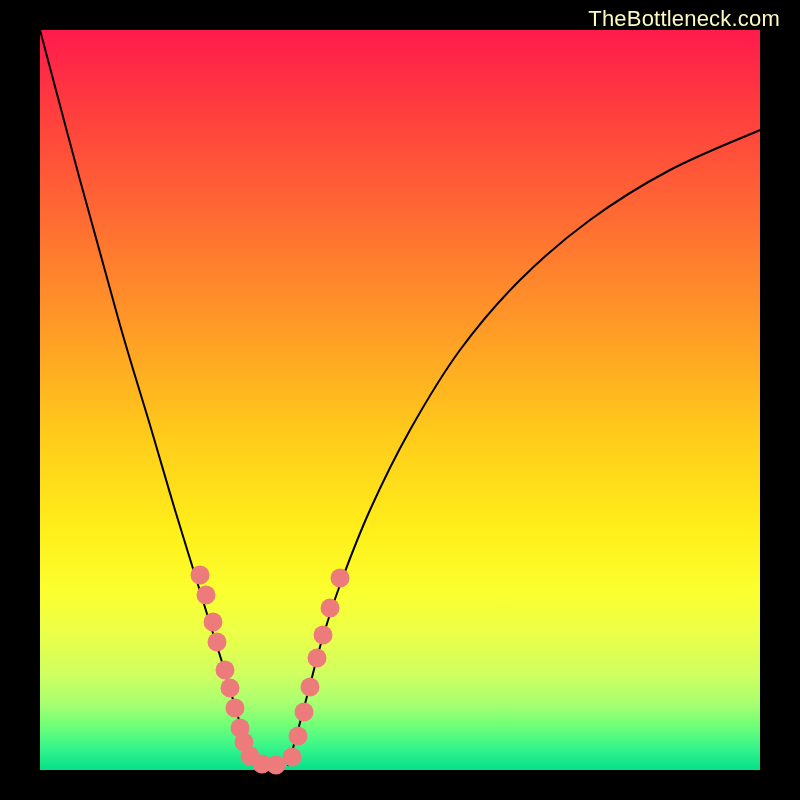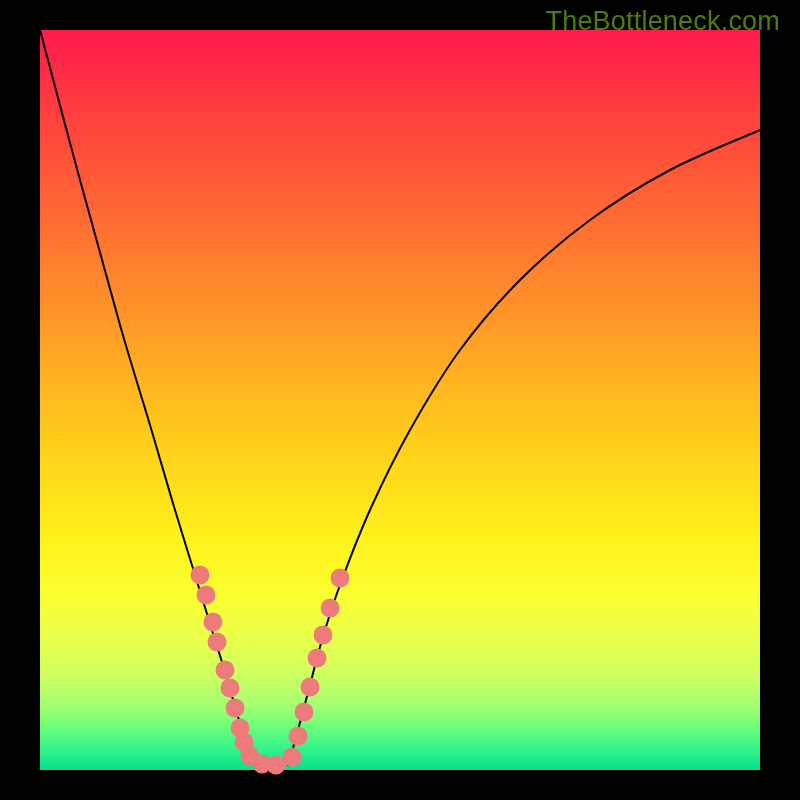--- a/index.html
+++ b/index.html
@@ -30,22 +30,22 @@
       #a8ff70 91%,
       #70ff78 94%,
       #36f58a 97%,
       #05e08a 100%
     );
   }
   .watermark {
     position: absolute;
     top: 6px;
     right: 20px;
-    color: #4d7c0f;
-    font-size: 27px;
+    color: #fef9c3;
+    font-size: 22px;
     font-weight: 500;
     letter-spacing: 0.2px;
     user-select: none;
   }
   svg.curves {
     position: absolute;
     left: 0;
     top: 0;
     width: 720px;
     height: 740px;

